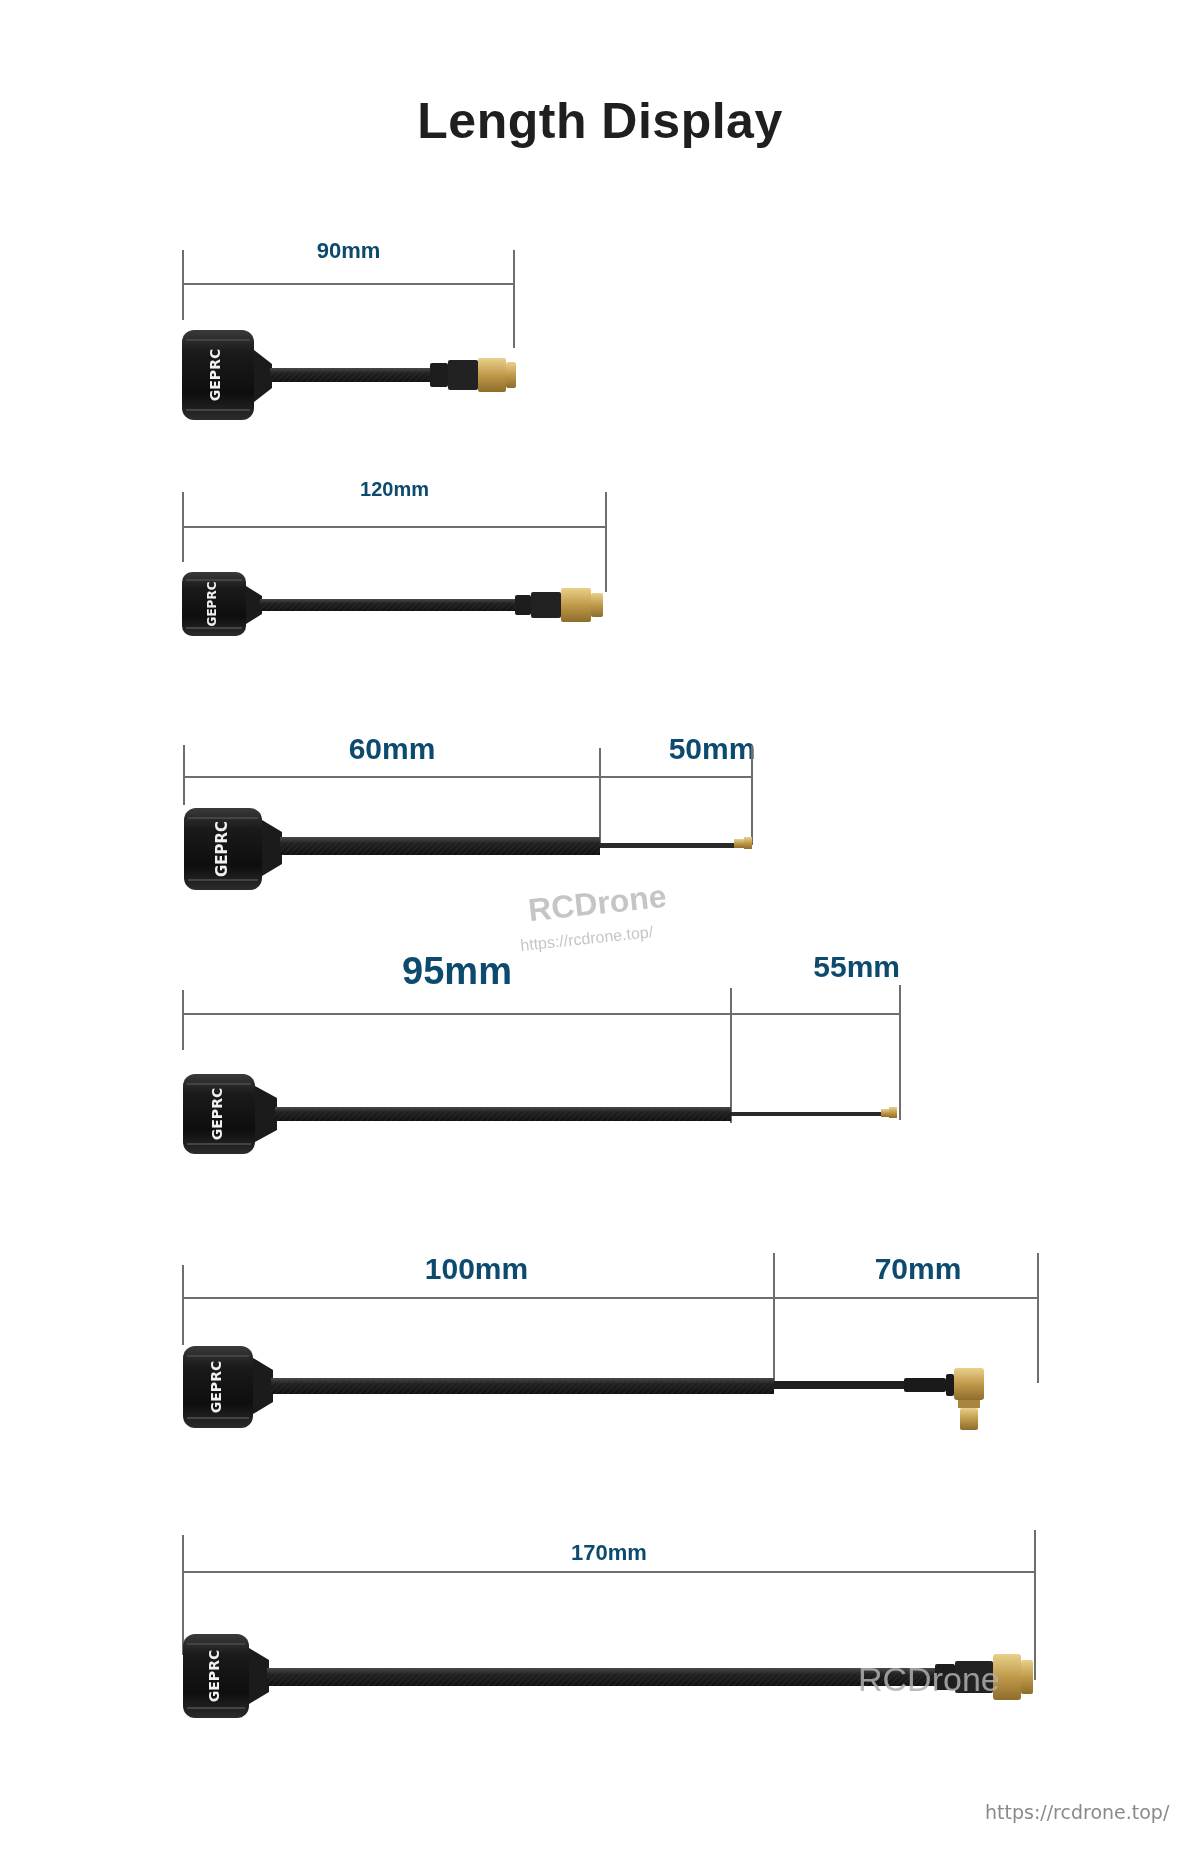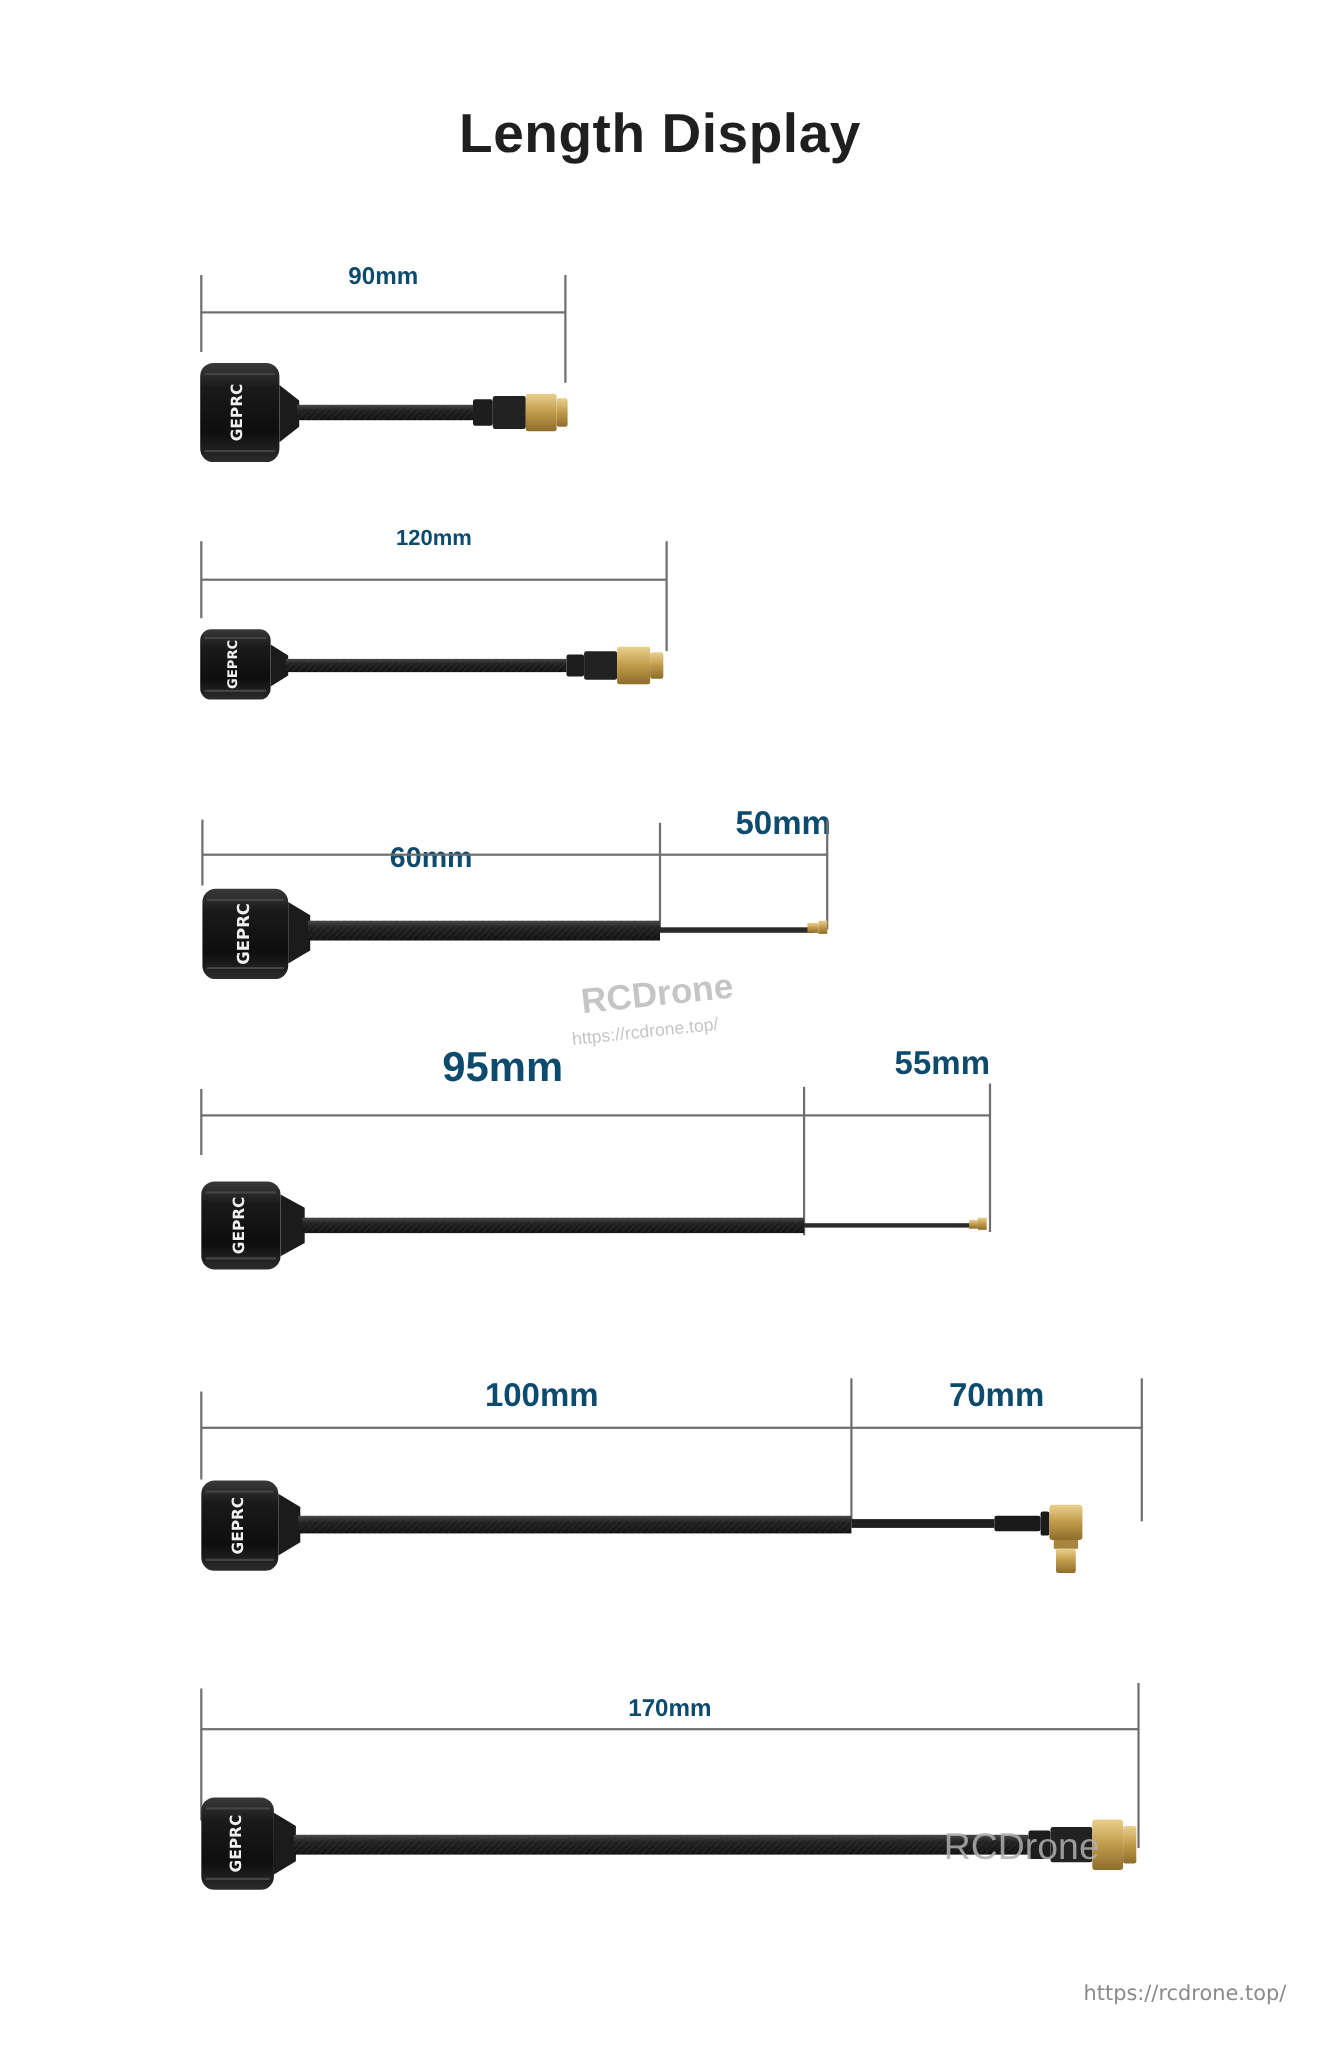--- a/index.html
+++ b/index.html
@@ -78,21 +78,21 @@
     <rect x="80" y="29" width="255" height="12" fill="url(#cableGrad)"></rect>
     <rect x="80" y="29" width="255" height="12" fill="url(#weave)" opacity="0.5"></rect>
     <rect x="335" y="25" width="16" height="20" rx="2" fill="#1d1d1d"></rect>
     <rect x="351" y="22" width="30" height="26" rx="2" fill="#222"></rect>
     <rect x="381" y="18" width="30" height="34" rx="2" fill="url(#goldGrad)"></rect>
     <rect x="411" y="23" width="12" height="24" rx="2" fill="url(#goldGrad)"></rect>
   </svg>
 </div>
 
 <div class="row">
-  <div class="dim-label" style="left:184px; width:416px; top:732px; font-size:26px;margin-top:32px;">60mm</div>
+  <div class="dim-label" style="left:184px; width:416px; top:732px; font-size:30px;">60mm</div>
   <div class="dim-label" style="left:636px; width:152px; top:732px; font-size:30px;">50mm</div>
   <div class="vbar" style="left:183px; top:745px; height:60px;"></div>
   <div class="vbar" style="left:599px; top:748px; height:96px;"></div>
   <div class="vbar" style="left:751px; top:745px; height:100px;"></div>
   <div class="hline" style="left:184px; width:568px; top:776px;"></div>
   <svg class="antenna" style="left:182px; top:806px;" width="580" height="86" viewBox="0 0 580 86">
     <rect x="2" y="2" width="78" height="82" rx="12" fill="url(#capGrad)"></rect>
     <path d="M6 12 H76 M6 74 H76" stroke="#444" stroke-width="2"></path>
     <path d="M80 14 L100 26 V58 L80 70 Z" fill="#1b1b1b"></path>
     <text x="40" y="43" transform="rotate(-90 40 43)" text-anchor="middle" dominant-baseline="middle" font-size="15" font-weight="700" fill="#f0f0f0" font-family="DejaVu Sans, sans-serif">GEPRC</text>
@@ -121,22 +121,22 @@
     <text x="37" y="42" transform="rotate(-90 37 42)" text-anchor="middle" dominant-baseline="middle" font-size="14" font-weight="700" fill="#f0f0f0" font-family="DejaVu Sans, sans-serif">GEPRC</text>
     <rect x="94" y="35" width="456" height="14" fill="url(#cableGrad)"></rect>
     <rect x="94" y="35" width="456" height="14" fill="url(#weave)" opacity="0.5"></rect>
     <rect x="550" y="40" width="152" height="4" fill="#2a2a2a"></rect>
     <rect x="700" y="37" width="8" height="8" fill="url(#goldGrad)"></rect>
     <rect x="708" y="35" width="8" height="11" fill="url(#goldGrad)"></rect>
   </svg>
 </div>
 
 <div class="row">
-  <div class="dim-label" style="left:197px; width:591px; top:1252px; font-size:30px;">100mm</div>
-  <div class="dim-label" style="left:774px; width:264px; top:1252px; font-size:30px;">70mm</div>
+  <div class="dim-label" style="left:181px; width:591px; top:1252px; font-size:30px;">100mm</div>
+  <div class="dim-label" style="left:774px; width:264px; top:1252px; font-size:30px;padding-left:12px;">70mm</div>
   <div class="vbar" style="left:182px; top:1265px; height:80px;"></div>
   <div class="vbar" style="left:773px; top:1253px; height:130px;"></div>
   <div class="vbar" style="left:1037px; top:1253px; height:130px;"></div>
   <div class="hline" style="left:183px; width:855px; top:1297px;"></div>
   <svg class="antenna" style="left:181px; top:1344px;" width="870" height="90" viewBox="0 0 870 90">
     <rect x="2" y="2" width="70" height="82" rx="12" fill="url(#capGrad)"></rect>
     <path d="M6 12 H68 M6 74 H68" stroke="#444" stroke-width="2"></path>
     <path d="M72 14 L92 26 V58 L72 70 Z" fill="#1b1b1b"></path>
     <text x="36" y="43" transform="rotate(-90 36 43)" text-anchor="middle" dominant-baseline="middle" font-size="14" font-weight="700" fill="#f0f0f0" font-family="DejaVu Sans, sans-serif">GEPRC</text>
     <rect x="90" y="34" width="503" height="16" fill="url(#cableGrad)"></rect>

